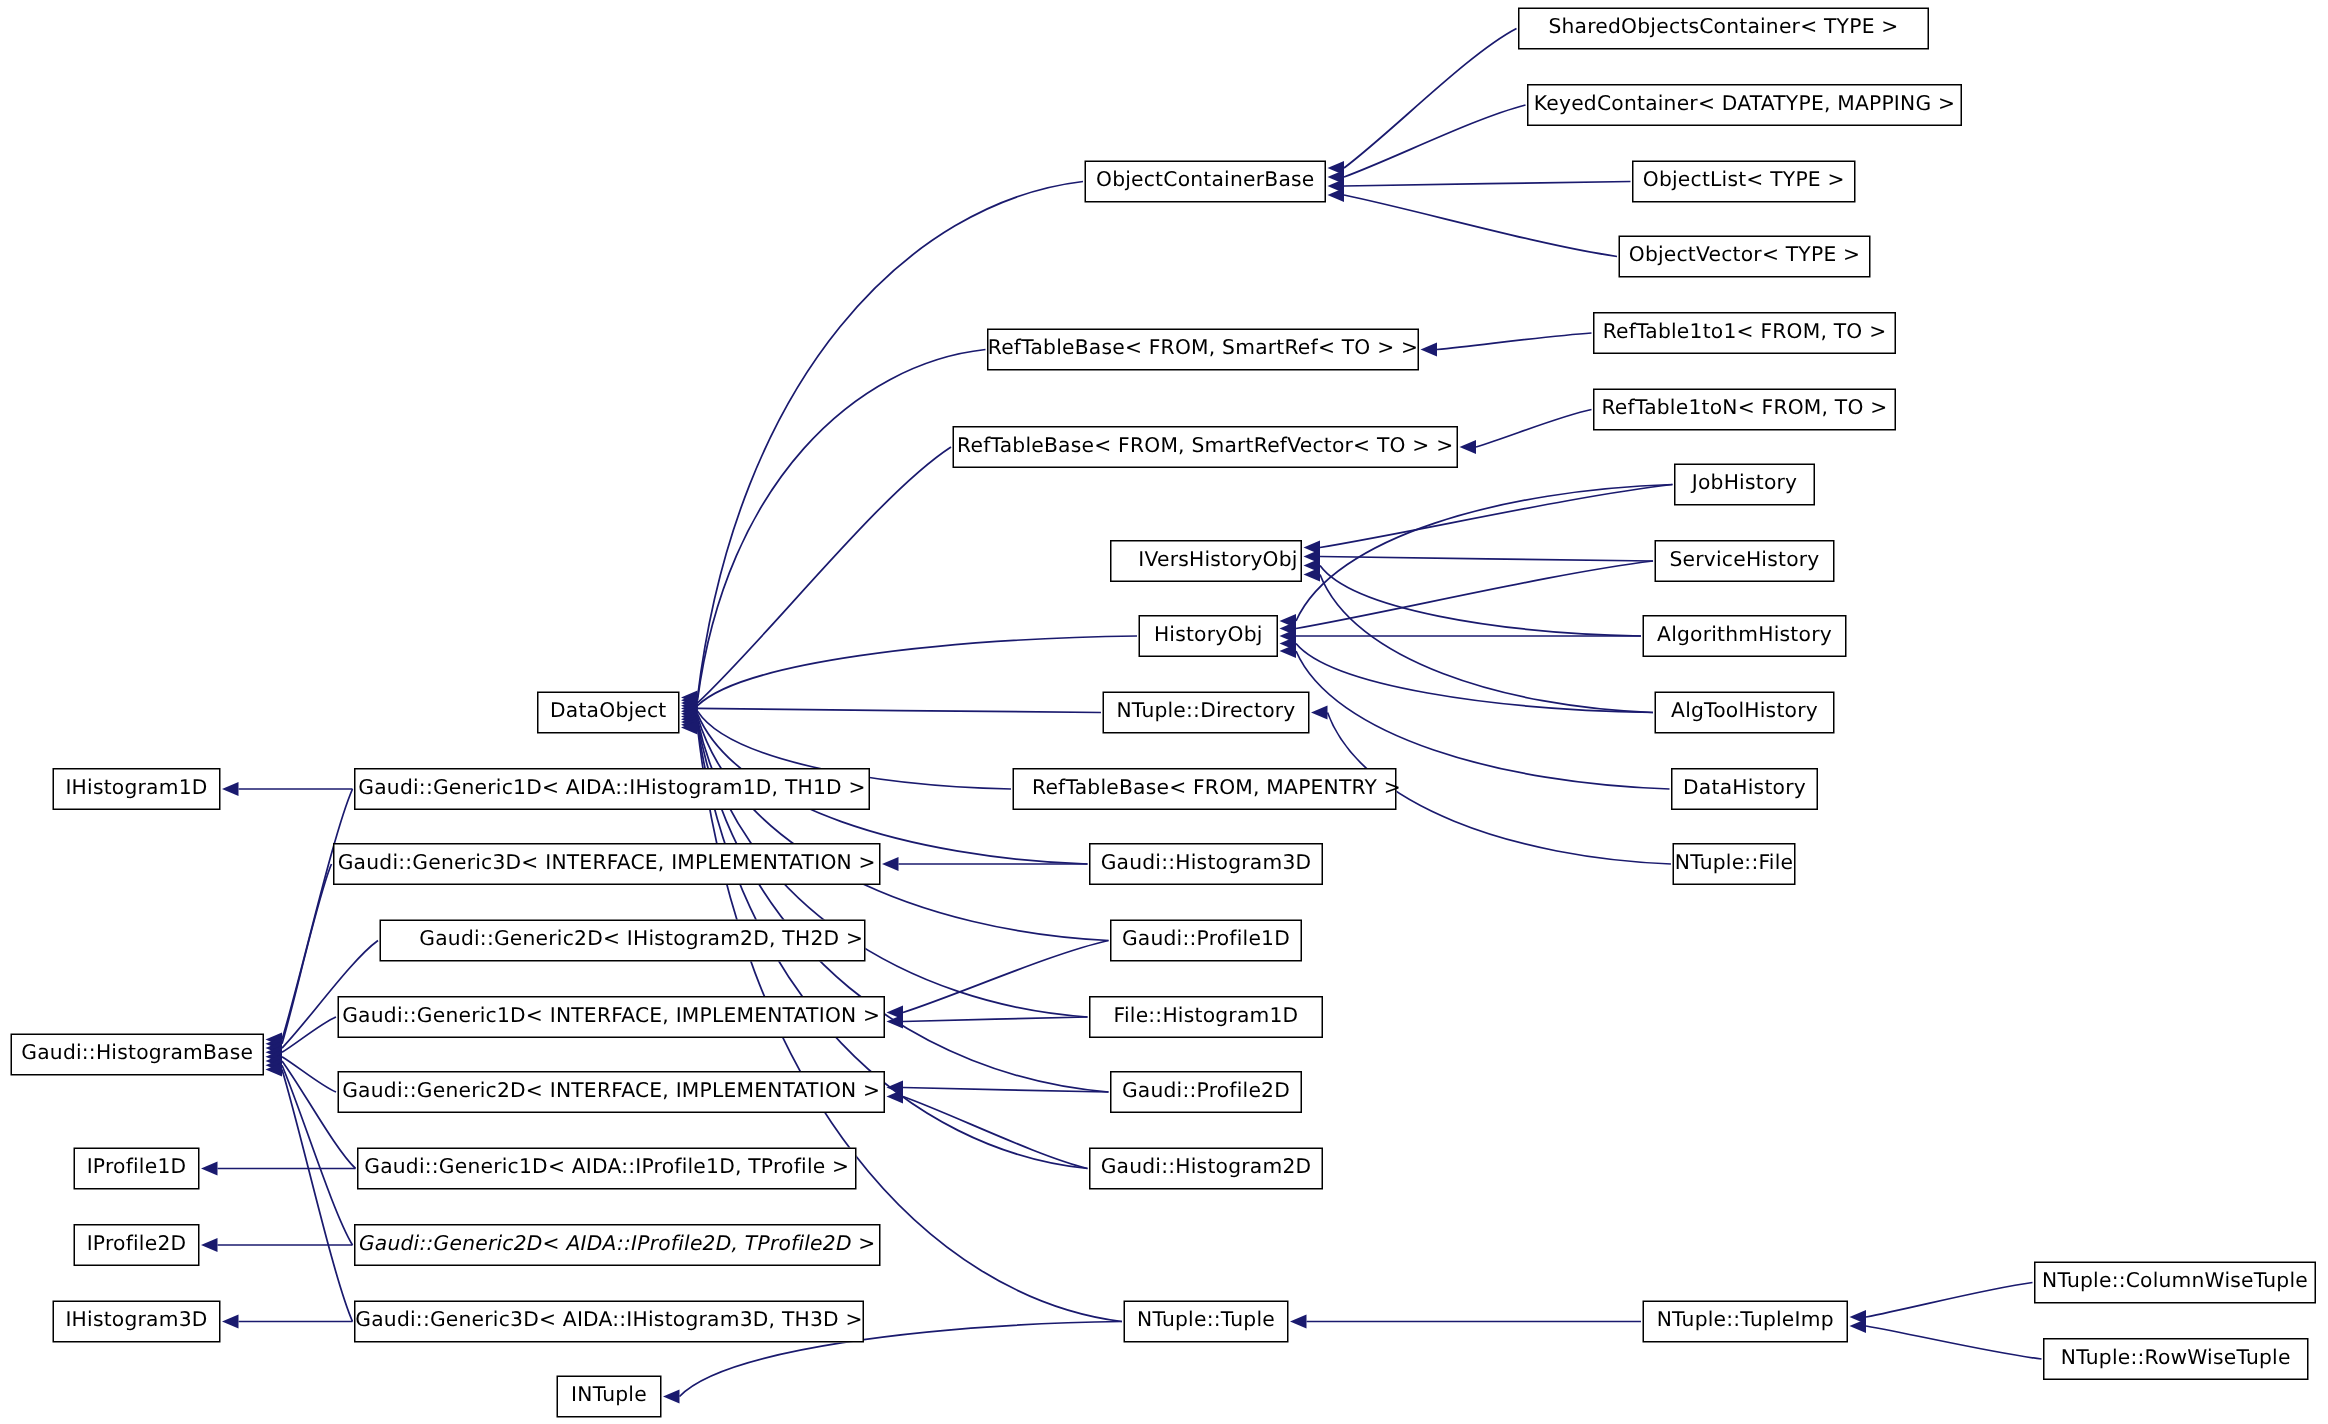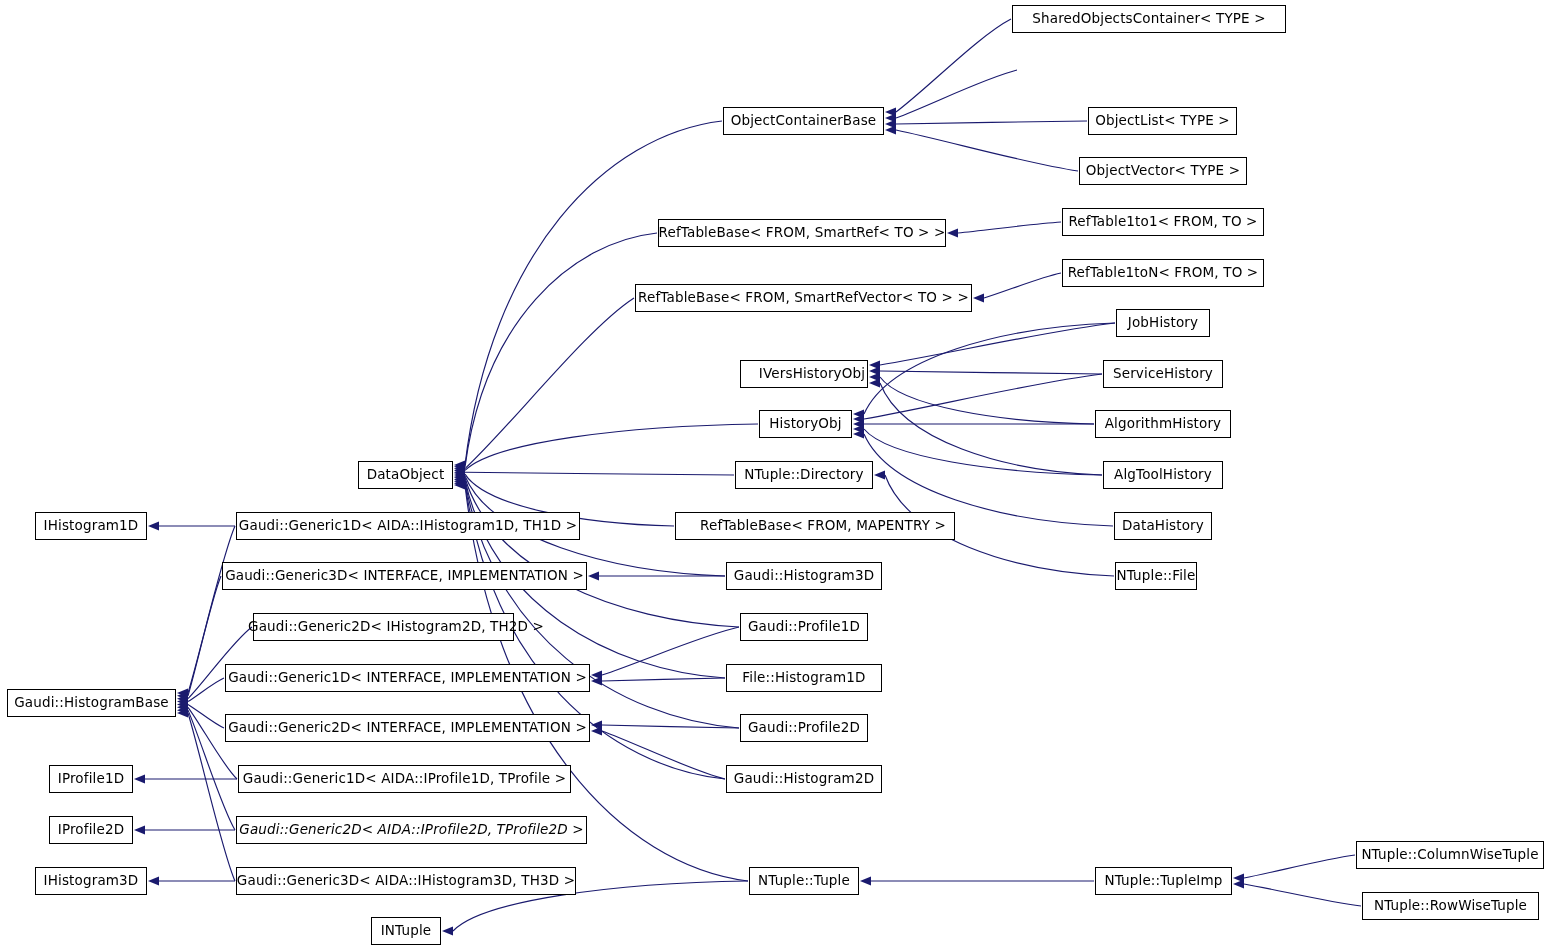--- a/index.html
+++ b/index.html
@@ -139,43 +139,44 @@
       <path d="M 453 931 C 482.5 900, 615.25 883, 748 881" stroke="#1a1a6e" fill="none" stroke-width="1.15"></path>
       <polygon points="442,931 453,926.4 453,935.6" fill="#1a1a6e"></polygon>
       <path d="M 871 881 L 1094 881" stroke="#1a1a6e" fill="none" stroke-width="1.15"></path>
       <polygon points="860,881 871,876.4 871,885.6" fill="#1a1a6e"></polygon>
       <path d="M 1244 878 C 1275.08 872.02, 1323.92 859.14, 1355 855" stroke="#1a1a6e" fill="none" stroke-width="1.15"></path>
       <polygon points="1233,878 1244,873.4 1244,882.6" fill="#1a1a6e"></polygon>
       <path d="M 1244 884 C 1276.76 889.72, 1328.24 902.04, 1361 906" stroke="#1a1a6e" fill="none" stroke-width="1.15"></path>
       <polygon points="1233,884 1244,879.4 1244,888.6" fill="#1a1a6e"></polygon>
     </svg>
 <div class="node" style="left: 1012px; top: 5px; width: 274px; height: 28px;">SharedObjectsContainer&lt; TYPE &gt;</div>
+    <div class="node" style="left: 1018px; top: 56px; width: 290px; height: 28px;">KeyedContainer&lt; DATATYPE, MAPPING &gt;</div>
     <div class="node" style="left: 723px; top: 107px; width: 161px; height: 28px;">ObjectContainerBase</div>
     <div class="node" style="left: 1088px; top: 107px; width: 149px; height: 28px;">ObjectList&lt; TYPE &gt;</div>
     <div class="node" style="left: 1079px; top: 157px; width: 168px; height: 28px;">ObjectVector&lt; TYPE &gt;</div>
     <div class="node" style="left: 658px; top: 219px; width: 288px; height: 28px;">RefTableBase&lt; FROM, SmartRef&lt; TO &gt; &gt;</div>
     <div class="node" style="left: 1062px; top: 208px; width: 202px; height: 28px;">RefTable1to1&lt; FROM, TO &gt;</div>
     <div class="node" style="left: 1062px; top: 259px; width: 202px; height: 28px;">RefTable1toN&lt; FROM, TO &gt;</div>
     <div class="node" style="left: 635px; top: 284px; width: 337px; height: 28px;">RefTableBase&lt; FROM, SmartRefVector&lt; TO &gt; &gt;</div>
     <div class="node" style="left: 1116px; top: 309px; width: 94px; height: 28px;">JobHistory</div>
     <div class="node" style="left: 740px; top: 360px; width: 128px; height: 28px; padding-left: 16px;">IVersHistoryObj</div>
     <div class="node" style="left: 1103px; top: 360px; width: 120px; height: 28px;">ServiceHistory</div>
     <div class="node" style="left: 759px; top: 410px; width: 93px; height: 28px;">HistoryObj</div>
     <div class="node" style="left: 1095px; top: 410px; width: 136px; height: 28px;">AlgorithmHistory</div>
     <div class="node" style="left: 358px; top: 461px; width: 95px; height: 28px;">DataObject</div>
     <div class="node" style="left: 735px; top: 461px; width: 138px; height: 28px;">NTuple::Directory</div>
     <div class="node" style="left: 1103px; top: 461px; width: 120px; height: 28px;">AlgToolHistory</div>
     <div class="node" style="left: 35px; top: 512px; width: 112px; height: 28px;">IHistogram1D</div>
     <div class="node" style="left: 236px; top: 512px; width: 344px; height: 28px;">Gaudi::Generic1D&lt; AIDA::IHistogram1D, TH1D &gt;</div>
-    <div class="node" style="left: 675px; top: 512px; width: 280px; height: 28px; padding-left: 16px;">RefTableBase&lt; FROM, MAPENTRY &gt;</div>
+    <div class="node" style="left: 675px; top: 512px; width: 256px; height: 28px; padding-left: 16px;">RefTableBase&lt; FROM, MAPENTRY &gt;</div>
     <div class="node" style="left: 1114px; top: 512px; width: 98px; height: 28px;">DataHistory</div>
     <div class="node" style="left: 222px; top: 562px; width: 365px; height: 28px;">Gaudi::Generic3D&lt; INTERFACE, IMPLEMENTATION &gt;</div>
     <div class="node" style="left: 726px; top: 562px; width: 156px; height: 28px; text-align: center;">Gaudi::Histogram3D</div>
     <div class="node" style="left: 1115px; top: 562px; width: 82px; height: 28px; text-align: right;">NTuple::File</div>
-    <div class="node" style="left: 253px; top: 613px; width: 261px; height: 28px; padding-left: 25px;">Gaudi::Generic2D&lt; IHistogram2D, TH2D &gt;</div>
+    <div class="node" style="left: 253px; top: 613px; width: 324px; height: 28px; padding-left: 25px;">Gaudi::Generic2D&lt; IHistogram2D, TH2D &gt;</div>
     <div class="node" style="left: 740px; top: 613px; width: 128px; height: 28px;">Gaudi::Profile1D</div>
     <div class="node" style="left: 225px; top: 664px; width: 365px; height: 28px;">Gaudi::Generic1D&lt; INTERFACE, IMPLEMENTATION &gt;</div>
     <div class="node" style="left: 726px; top: 664px; width: 156px; height: 28px;">File::Histogram1D</div>
     <div class="node" style="left: 7px; top: 689px; width: 169px; height: 28px;">Gaudi::HistogramBase</div>
     <div class="node" style="left: 225px; top: 714px; width: 365px; height: 28px;">Gaudi::Generic2D&lt; INTERFACE, IMPLEMENTATION &gt;</div>
     <div class="node" style="left: 740px; top: 714px; width: 128px; height: 28px;">Gaudi::Profile2D</div>
     <div class="node" style="left: 49px; top: 765px; width: 84px; height: 28px;">IProfile1D</div>
     <div class="node" style="left: 238px; top: 765px; width: 333px; height: 28px;">Gaudi::Generic1D&lt; AIDA::IProfile1D, TProfile &gt;</div>
     <div class="node" style="left: 726px; top: 765px; width: 156px; height: 28px;">Gaudi::Histogram2D</div>
     <div class="node" style="left: 49px; top: 816px; width: 84px; height: 28px;">IProfile2D</div>

